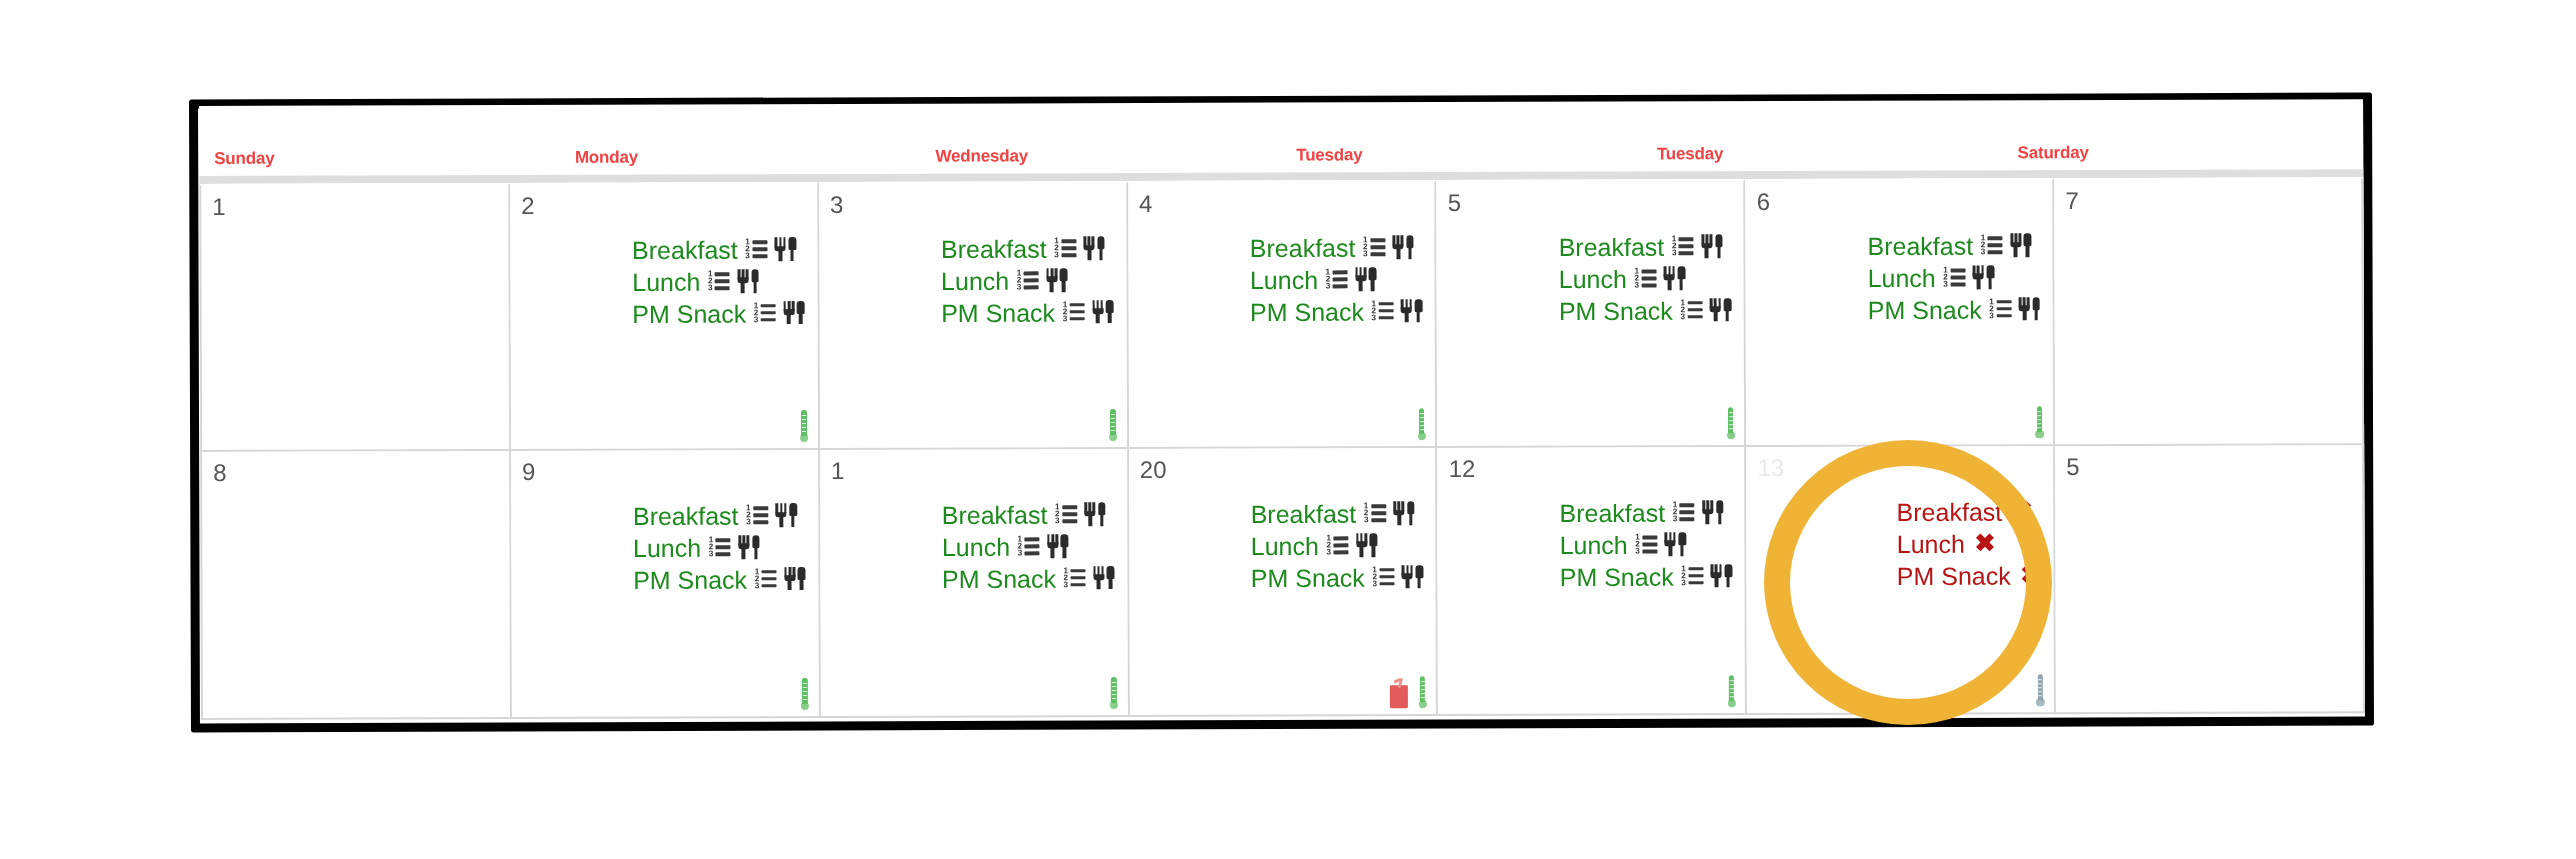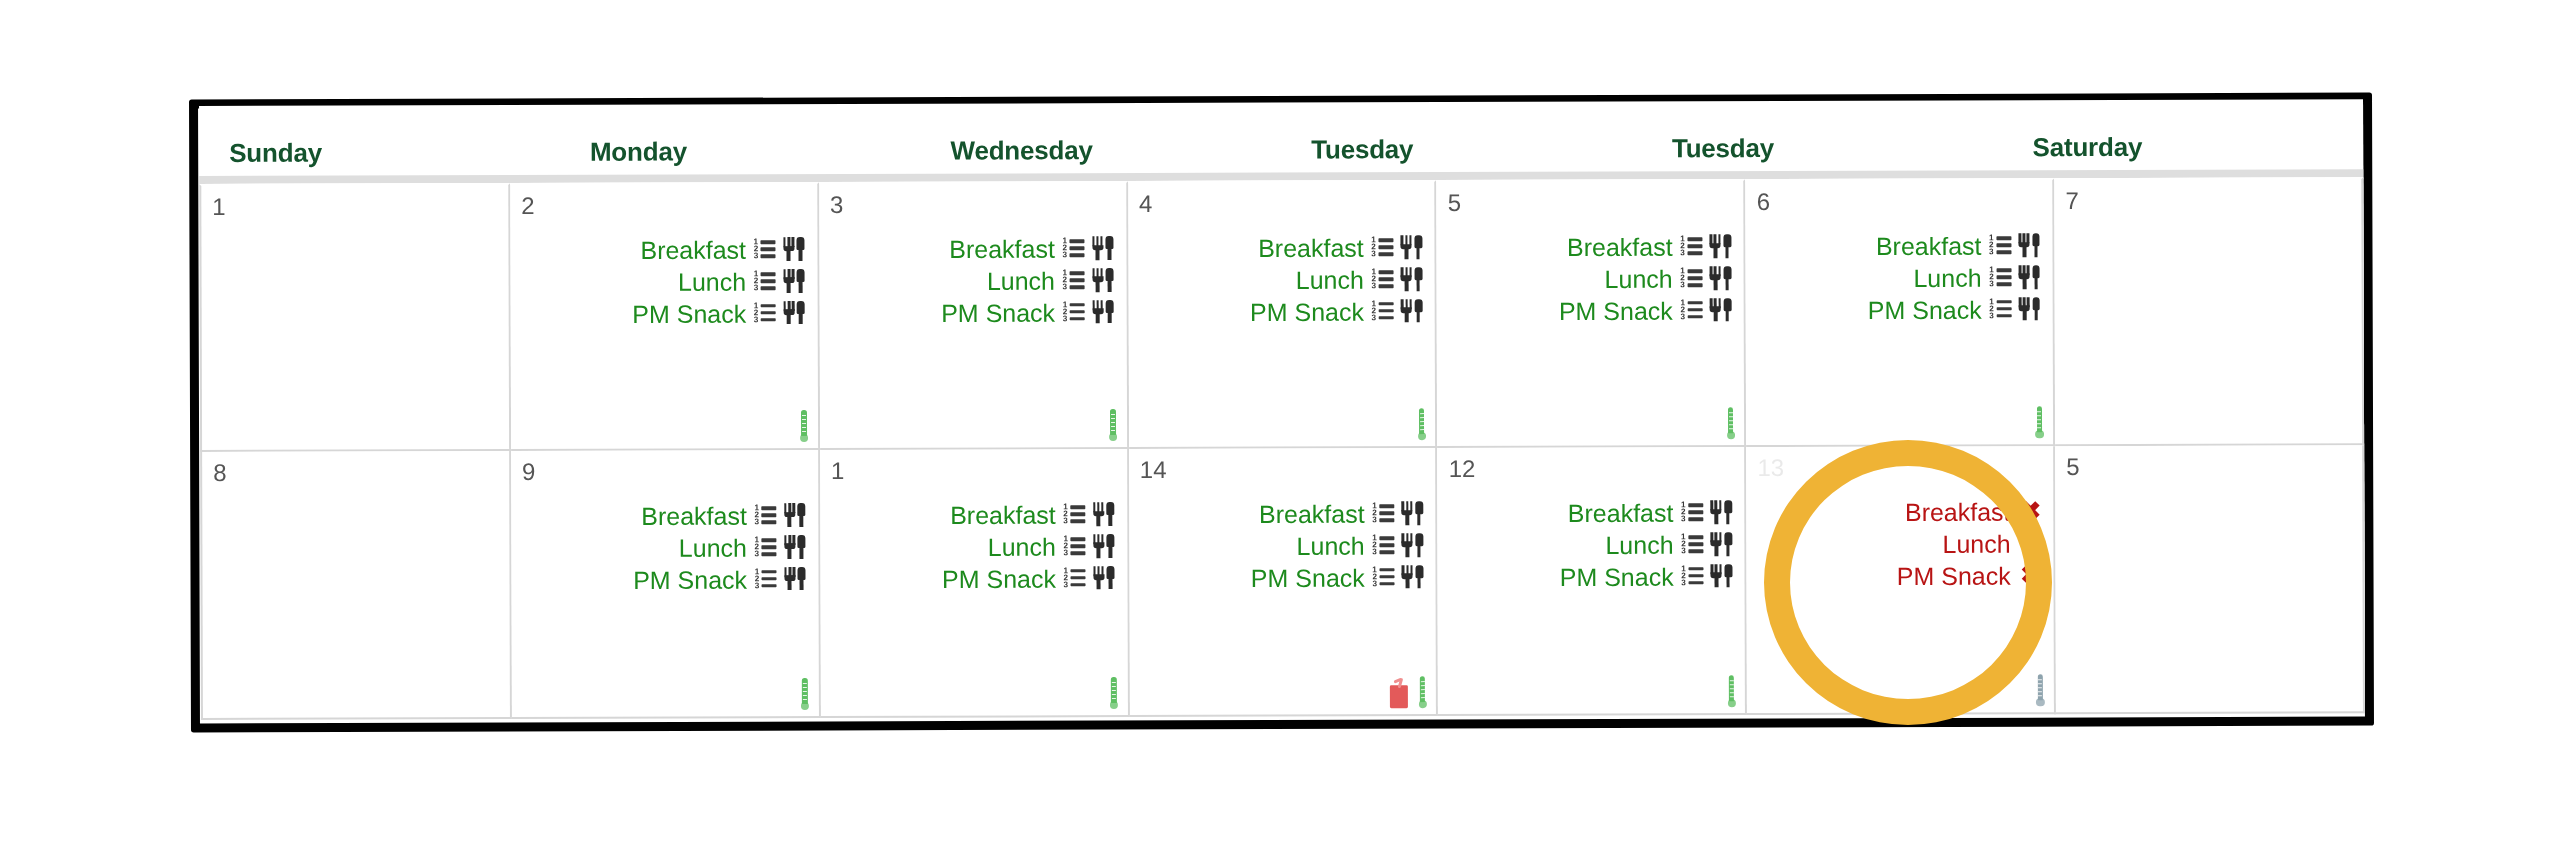--- a/index.html
+++ b/index.html
@@ -46,24 +46,24 @@
   
   .hdr-row {
     display: flex;
     width: 100%;
     height: 70px;
     align-items: flex-end;
     padding-bottom: 6.9px;
   }
   .hdr-cell {
     flex: 1 1 0;
-    padding-left: 30px;
-    font-size: 26px;
+    padding-left: 15px;
+    font-size: 17px;
     font-weight: bold;
-    color: #14532d;
+    color: #ef4444;
     letter-spacing: -0.2px;
     white-space: nowrap;
   }
 
   .hdr-sep {
     width: 100%;
     height: 7.6px;
     background: #dedede;
   }
 
@@ -91,21 +91,21 @@
     font-size: 24px;
     color: #555555;
     line-height: 1;
   }
   .daynum.hidden-under { opacity: 0.12; }
 
   .meals {
     position: absolute;
     right: 12.4px;
     top: 49px;
-    text-align: right;
+    text-align: left;
     line-height: 1.12;
   }
   .meal {
     font-size: 25px;
     white-space: nowrap;
     color: #1d8a1d;
     padding: 0.7px 0;
   }
   .meal.blocked { color: #b81414; }
 
@@ -415,21 +415,21 @@
                 <span class="bulb"></span>
                 <span class="tick"></span>
                 <span class="tick"></span>
                 <span class="tick"></span>
                 <span class="tick"></span>
                 <span class="tick"></span>
               </span>
             </div>
           </div>
           <div class="daycell">
-            <div class="daynum">14</div>
+            <div class="daynum">20</div>
             <div class="meals">
               <div class="meal"><span class="meal-label">Breakfast</span><span class="ico-list"><i></i><i></i><i></i><b>1</b><b>2</b><b>3</b></span><span class="ico-fork"><span class="tine t1"></span><span class="tine t2"></span><span class="tine t3"></span><span class="fneck"></span><span class="fstem"></span><span class="kblade"></span><span class="kstem"></span></span></div>
               <div class="meal"><span class="meal-label">Lunch</span><span class="ico-list"><i></i><i></i><i></i><b>1</b><b>2</b><b>3</b></span><span class="ico-fork"><span class="tine t1"></span><span class="tine t2"></span><span class="tine t3"></span><span class="fneck"></span><span class="fstem"></span><span class="kblade"></span><span class="kstem"></span></span></div>
               <div class="meal"><span class="meal-label">PM Snack</span><span class="ico-list"><i></i><i></i><i></i><b>1</b><b>2</b><b>3</b></span><span class="ico-fork"><span class="tine t1"></span><span class="tine t2"></span><span class="tine t3"></span><span class="fneck"></span><span class="fstem"></span><span class="kblade"></span><span class="kstem"></span></span></div>
             </div>
             <div class="statusbar">
               <span class="ico-drink">
                 <span class="box"></span>
                 <span class="straw"></span>
                 <span class="straw2"></span>

